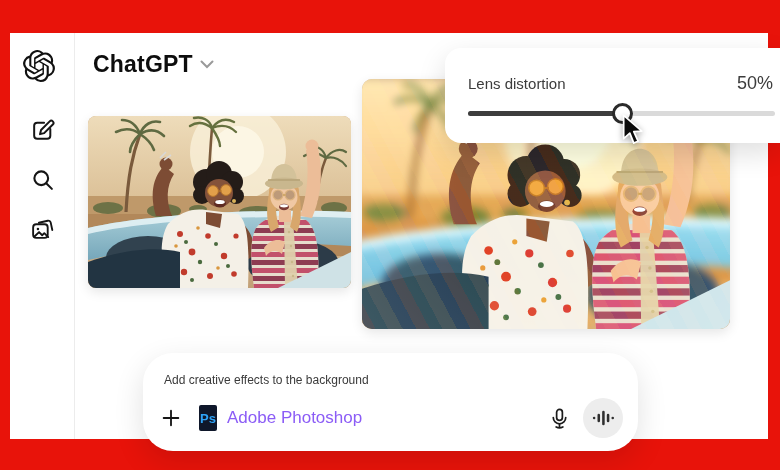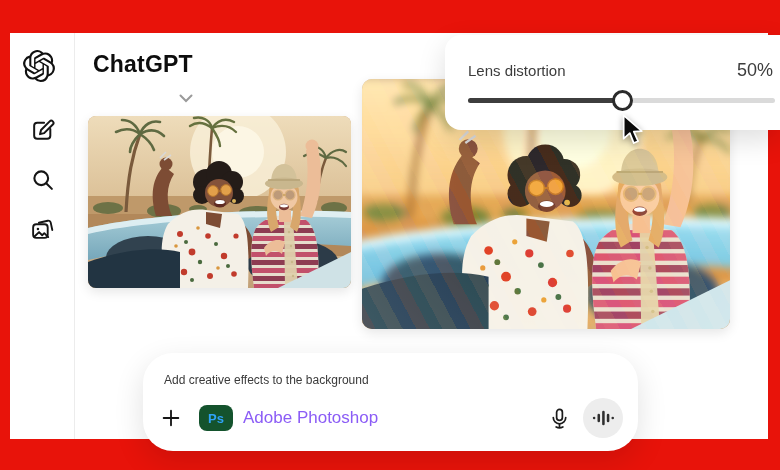--- a/index.html
+++ b/index.html
@@ -15,21 +15,21 @@
   .sidebar-divider { position:absolute; left:64px; top:0; width:1px; height:100%; background:#ececec; }
   .sb-logo { position:absolute; left:13px; top:17px; width:32px; height:32px; color:#111; }
   .sb-btn { position:absolute; left:14px; width:36px; height:36px; border:none; background:transparent;
             color:#151515; cursor:pointer; display:flex; align-items:center; justify-content:center; }
   .sb-btn svg { width:25px; height:25px; }
   #sb-newchat { top:79px; }
   #sb-search  { top:128px; }
   #sb-library { top:178px; }
 
   
-  .header { position:absolute; left:83px; top:18px; display:flex; align-items:flex-end; gap:7px; cursor:pointer;flex-direction:column; }
+  .header { position:absolute; left:83px; top:18px; display:flex; align-items:flex-start; gap:7px; cursor:pointer; }
   .app-title { font-size:23px; font-weight:700; color:#0d0d0d; letter-spacing:.2px; }
   .chev { width:14px; height:9px; margin-top:4px; }
 
   
   .photo { position:absolute; overflow:hidden; background:#c9a67c; box-shadow:0 4px 12px rgba(0,0,0,.10); }
   .photo--left  { left:88px;  top:116px; width:263px; height:172px; border-radius:8px; }
   .photo--right { left:362px; top:79px;  width:368px; height:250px; border-radius:10px; }
   .photo-inner, .photo-inner svg { width:100%; height:100%; display:block; }
   .photo--right .scene-bg { filter: blur(3px) saturate(1.75) brightness(1.04); }
   .photo--right .scene-fg { filter: saturate(1.25); }
@@ -37,21 +37,21 @@
       background:
         radial-gradient(circle at 52% 42%, rgba(255,255,255,0) 38%, rgba(255,255,255,.20) 100%),
         repeating-linear-gradient(62deg,
           rgba(255,120,40,.30) 0 12px,
           rgba(110,220,160,.22) 12px 23px,
           rgba(255,235,140,.28) 23px 36px,
           rgba(90,140,255,.18) 36px 48px);
       mix-blend-mode:screen; opacity:.5; }
 
   
-  .panel { position:absolute; left:445px; top:35px; width:335px; height:95px; background:#fff;
+  .panel { position:absolute; left:445px; top:48px; width:335px; height:95px; background:#fff;
            border-radius:16px 0 0 16px; box-shadow:0 10px 28px rgba(0,0,0,.13); z-index:6; }
   .panel-row { display:flex; justify-content:space-between; align-items:baseline; padding:25px 7px 0 23px; }
   .panel-label { font-size:15px; color:#3c3c3c; }
   .panel-value { font-size:18px; color:#3c3c3c; }
   .slider { position:absolute; left:23px; right:5px; top:55px; height:20px; cursor:pointer; }
   .slider-track { position:absolute; left:0; right:0; top:8px; height:5px; border-radius:3px; background:#dadada; }
   .slider-fill  { position:absolute; left:0; top:0; height:100%; border-radius:3px; background:#3d3d3d; }
   .slider-thumb { position:absolute; top:0; width:21px; height:21px; border-radius:50%;
                   background:#fff; border:3.5px solid #2b2b2b; transform:translateX(-10px); }
 
@@ -61,21 +61,21 @@
 
   
   .composer { position:absolute; left:143px; top:353px; width:495px; height:98px; background:#fff;
               border-radius:30px; box-shadow:0 10px 30px rgba(0,0,0,.12); z-index:5; }
   .prompt { position:absolute; left:21px; top:20px; font-size:12px; color:#3a3a3a; }
   .composer-row { position:absolute; left:12px; right:15px; bottom:12px; height:42px;
                   display:flex; align-items:center; }
   .icon-btn { border:none; background:transparent; cursor:pointer; color:#1c1c1c;
               display:flex; align-items:center; justify-content:center; width:32px; height:32px; }
   .ps-chip { display:flex; align-items:center; gap:10px; margin-left:12px; cursor:pointer; }
-  .ps-badge { width:34px; height:26px; border-radius:8px; background:#14532d; color:#2fa3f7;
+  .ps-badge { width:18px; height:26px; border-radius:2px; background:#0f172a; color:#2fa3f7;
               font-size:13px; font-weight:700; display:flex; align-items:center; justify-content:center; }
   .ps-name { font-size:17px; font-weight:500; color:#8b5cf6; }
   .flex-sp { flex:1; }
   .wave-btn { width:40px; height:40px; border-radius:50%; border:none; background:#ededed;
               margin-left:8px; cursor:pointer; display:flex; align-items:center; justify-content:center; }
 </style>
 </head>
 <body>
 
 <div class="frame">

